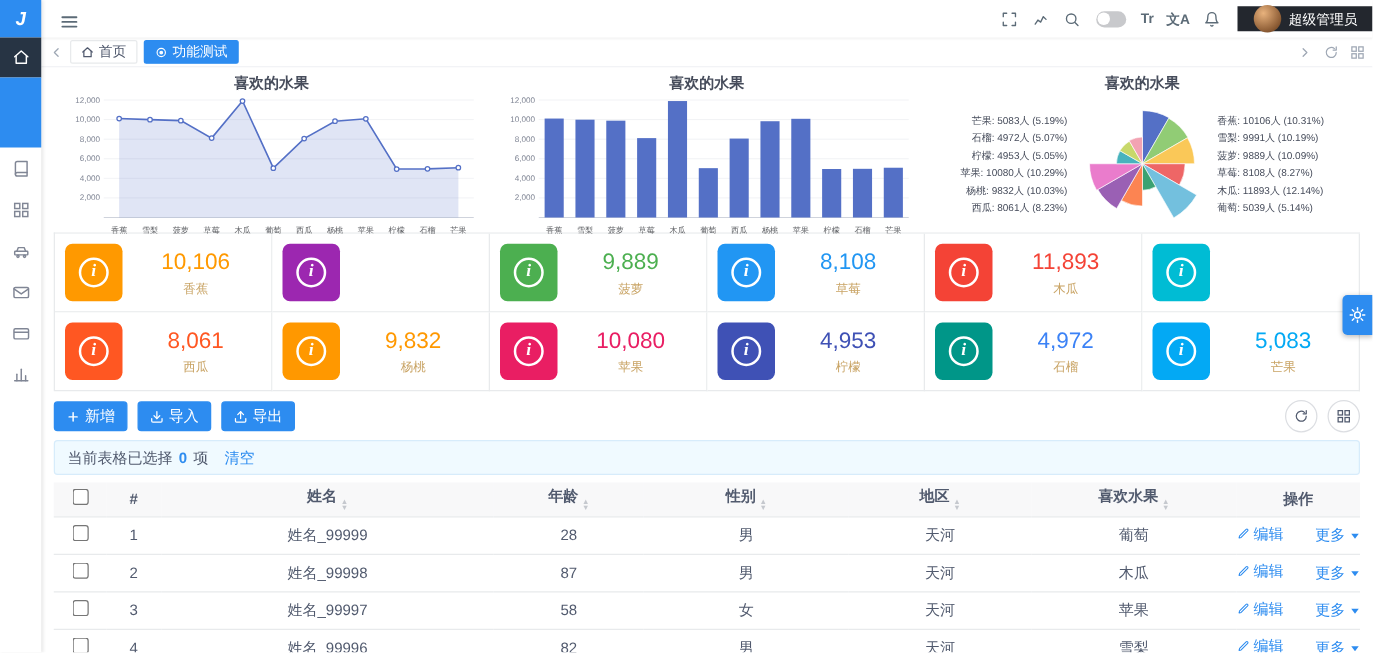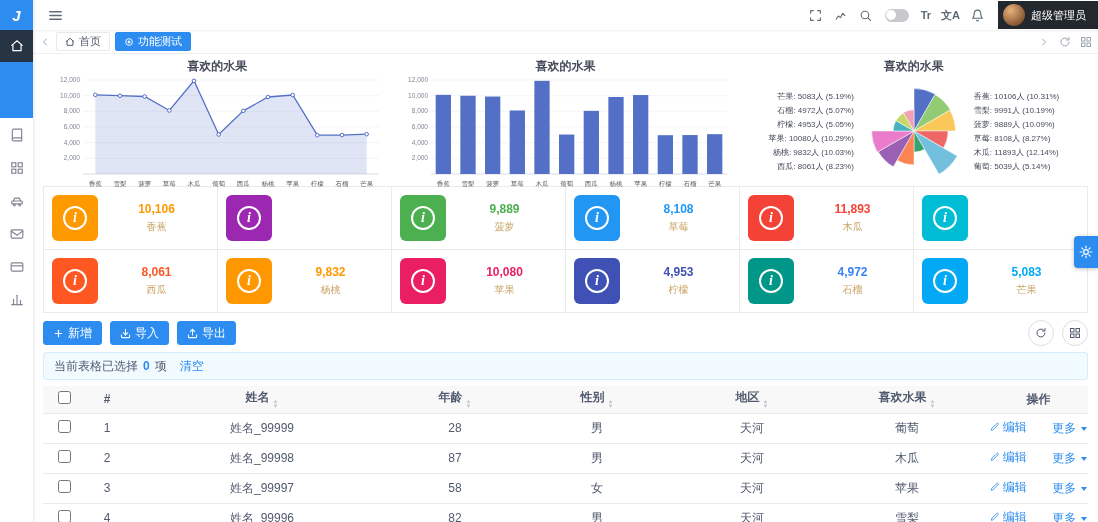--- a/index.html
+++ b/index.html
@@ -7,27 +7,27 @@
 body{font-family:"Liberation Sans","DejaVu Sans",sans-serif;background:#fff;color:#515a6e}
 .app{display:flex;width:100%;height:100%;position:relative}
 
 .sidebar{width:33px;flex:none;background:#fff;box-shadow:1px 0 3px rgba(0,0,0,.10);display:flex;flex-direction:column;align-items:center;z-index:3}
 .logo{width:33px;height:30px;background:#2d8cf0;color:#fff;font-weight:700;font-size:15px;font-style:italic;display:flex;align-items:center;justify-content:center;cursor:pointer}
 .side-home{width:33px;height:32px;background:#273444;color:#fff;display:flex;align-items:center;justify-content:center;cursor:pointer}
 .side-active{width:33px;height:56px;background:#2d8cf0;cursor:pointer}
 .side-item{width:33px;height:33px;display:flex;align-items:center;justify-content:center;color:#808695;cursor:pointer}
 
 .main{flex:1;min-width:0;display:flex;flex-direction:column}
-.topbar{height:30px;flex:none;display:flex;align-items:center;padding-left:10px;background:#fff;box-shadow:0 1px 2px rgba(0,0,0,.06);z-index:2}
+.topbar{height:30px;flex:none;display:flex;align-items:flex-end;padding-left:10px;background:#fff;box-shadow:0 1px 2px rgba(0,0,0,.06);z-index:2}
 .topbar-right{margin-left:auto;display:flex;align-items:center;height:100%}
 .icon-btn{width:25px;height:26px;display:flex;align-items:center;justify-content:center;color:#5c6b77;cursor:pointer}
 .txt-icon{font-size:11px;font-weight:700;width:auto;padding:0 5px}
 .switch{width:24px;height:13px;background:#c8c9cc;border-radius:7px;position:relative;margin:0 7px;cursor:pointer}
 .switch::after{content:"";position:absolute;left:1.5px;top:1.5px;width:10px;height:10px;border-radius:50%;background:#fff}
-.user-chip{height:28px;background:#23272e;display:flex;align-items:center;gap:6px;padding:0 12px 0 5px;color:#fff;margin-left:8px;cursor:pointer}
+.user-chip{height:20px;background:#23272e;display:flex;align-items:center;gap:6px;padding:0 12px 0 13px;color:#fff;margin-left:8px;cursor:pointer}
 .avatar{width:22px;height:22px;border-radius:50%;background:radial-gradient(circle at 35% 30%,#e8b27d,#8a5a33 70%,#553319);flex:none}
 .username{font-size:11px;white-space:nowrap}
 
 .tabbar{height:24px;flex:none;display:flex;align-items:center;gap:5px;padding:0 6px;background:#fff;border-bottom:1px solid #eef0f3}
 .tab-arrow{color:#9ea7b4;display:flex;cursor:pointer}
 .tab{height:19px;display:inline-flex;align-items:center;gap:4px;padding:0 8px;font-size:11px;background:#fff;border:1px solid #e8eaec;border-radius:2px;color:#515a6e;cursor:pointer;white-space:nowrap}
 .tab.active{background:#2d8cf0;border-color:#2d8cf0;color:#fff}
 .tabbar-right{margin-left:auto;display:flex;align-items:center;gap:9px;color:#9ea7b4}
 .tabbar-right>span{display:flex;cursor:pointer}
 
@@ -38,21 +38,21 @@
 svg.chart-canvas text{font-family:"Liberation Sans","DejaVu Sans",sans-serif}
 .pie-wrap{display:flex;align-items:center;gap:4px}
 .pie-labels{display:flex;flex-direction:column;gap:3px;font-size:8px;color:#464c5b;width:108px;white-space:nowrap}
 .pie-labels.left{text-align:right}
 
 .cards-grid{display:grid;grid-template-columns:repeat(6,1fr);border-top:1px solid #e8eaec;border-left:1px solid #e8eaec}
 .card{height:63px;border-right:1px solid #e8eaec;border-bottom:1px solid #e8eaec;display:flex;align-items:center;padding:8px;gap:6px;background:#fff}
 .card-icon{width:46px;height:46px;border-radius:6px;flex:none;display:flex;align-items:center;justify-content:center}
 .i-badge{width:24px;height:24px;border:2px solid #fff;border-radius:50%;color:#fff;font-size:14px;font-weight:700;font-style:italic;display:flex;align-items:center;justify-content:center;font-family:"Liberation Serif",serif}
 .card-meta{flex:1;text-align:center;min-width:0}
-.card-value{font-size:12px;font-weight:700;white-space:nowrap}
+.card-value{font-size:18px;font-weight:400;white-space:nowrap}
 .card-label{font-size:10px;color:#c9a465;margin-top:4px}
 
 .toolbar{display:flex;align-items:center;gap:8px;padding:7px 0 6px}
 .btn{height:24px;display:inline-flex;align-items:center;gap:4px;padding:0 9px;background:#2d8cf0;border:1px solid #2d8cf0;color:#fff;font-size:12px;border-radius:3px;cursor:pointer}
 .toolbar-right{margin-left:auto;display:flex;gap:8px}
 .circle-btn{width:26px;height:26px;border:1px solid #dcdee2;border-radius:50%;display:flex;align-items:center;justify-content:center;color:#515a6e;background:#fff;cursor:pointer}
 
 .alert{height:28px;background:#f0faff;border:1px solid #d7ecfb;border-radius:3px;display:flex;align-items:center;gap:3px;padding:0 10px;font-size:12px;color:#515a6e;margin-bottom:6px}
 .alert .count{color:#2d8cf0;font-weight:700;margin:0 2px}
 .alert .link{color:#2d8cf0;cursor:pointer;margin-left:10px;text-decoration:none}

